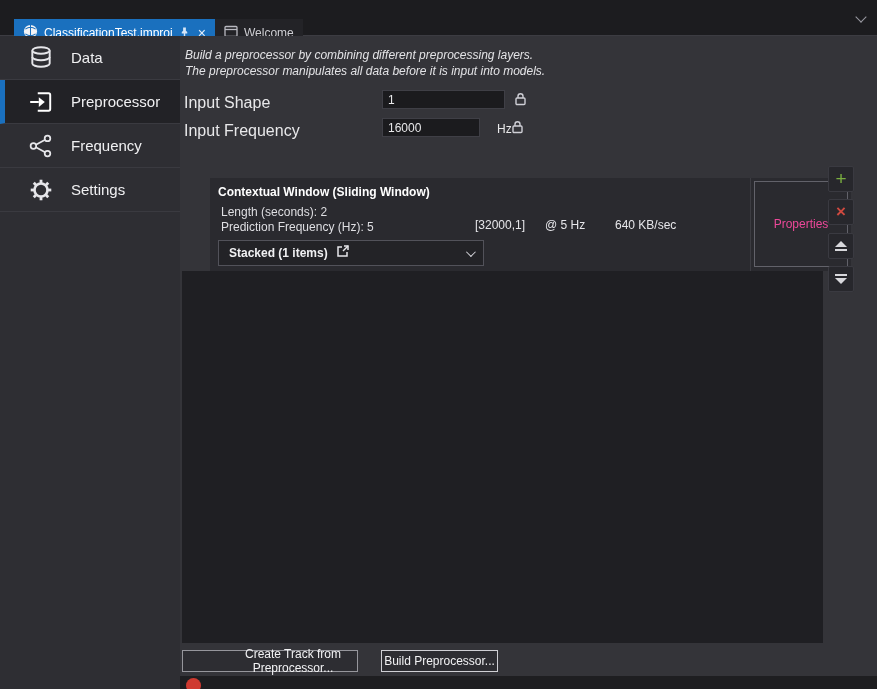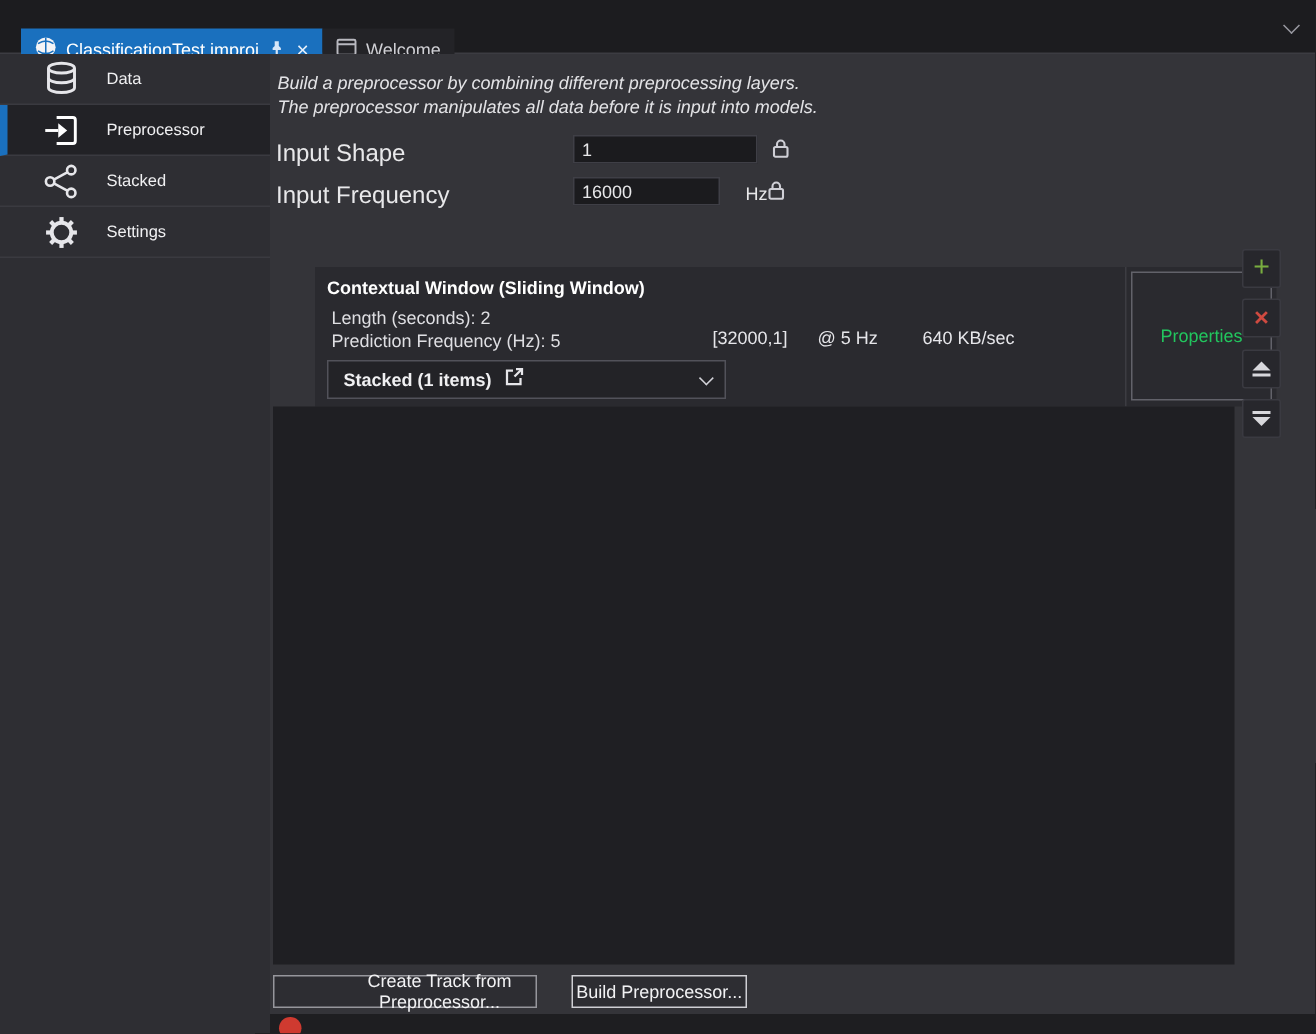--- a/index.html
+++ b/index.html
@@ -9,21 +9,21 @@
   
   .tabbar { position:absolute; left:0; top:0; right:0; height:36px; background:#1c1c1f; border-bottom:1px solid #3c3c42; }
   .tab { position:absolute; top:7px; height:28px; display:flex; align-items:center; gap:6px; padding:0 9px; font-size:12px; cursor:default;margin-top:12px; }
   .tab--active { left:14px; background:#1a70be; color:#ffffff; }
   .tab--inactive { left:215px; background:#232327; color:#cfcfd4; }
   .tab-close { font-size:14px; line-height:1; margin-left:2px; color:#e8f0fa; }
   .tabbar-chevron { position:absolute; right:12px; top:13px; width:8px; height:8px; border-right:1.6px solid #9a9aa2; border-bottom:1.6px solid #9a9aa2; transform:rotate(45deg); }
 
   
   .sidebar { position:absolute; left:0; top:36px; bottom:0; width:180px; background:#2e2e33; }
-  .side-item { height:34px; display:flex; align-items:center; gap:17px; padding-left:28px; border-bottom:1px solid #3a3a40; color:#f0f0f2; font-size:11px; cursor:default; }
+  .side-item { height:44px; display:flex; align-items:center; gap:17px; padding-left:28px; border-bottom:1px solid #3a3a40; color:#f0f0f2; font-size:15px; cursor:default; }
   .side-item--selected { background:#222226; border-left:5px solid #1a70be; padding-left:23px; }
   .side-icon { width:26px; height:26px; display:flex; align-items:center; justify-content:center; flex:0 0 26px; }
 
   
   .main { position:absolute; left:180px; top:36px; right:0; bottom:0; background:#343439; }
   .desc { position:absolute; left:5px; top:11px; font-size:12px; line-height:16px; font-style:italic; color:#e3e3e6; }
 
   .fld-label { position:absolute; font-size:16px; color:#e8e8ea; }
   .txt { position:absolute; height:19px; background:#1b1b1e; border:1px solid #3f3f46; color:#e8e8ea; font-size:12px; padding:0 5px; font-family:"Liberation Sans", sans-serif; }
   .lock { position:absolute; }
@@ -31,21 +31,21 @@
 
   
   .thead { position:absolute; left:2px; top:106px; width:641px; height:36px; background:#3e3e44; }
   .th { position:absolute; top:11px; font-size:12px; color:#b2b2b8; }
   .vsep { position:absolute; top:0; bottom:0; width:1px; background:#4b4b52; }
   .trow { position:absolute; left:2px; top:142px; width:641px; height:93px; background:#2a2a2f;margin-left:28px; }
   .row-name { position:absolute; left:8px; top:7px; font-size:12px; font-weight:bold; color:#ffffff; }
   .row-detail { position:absolute; left:11px; font-size:12px; color:#dfdfe3; }
   .cell-val { position:absolute; top:40px; font-size:12px; color:#e6e6ea; }
   .row-sep { position:absolute; left:540px; top:0; bottom:0; width:1px; background:#3c3c42; }
-  .props-btn { position:absolute; left:544px; top:3px; width:94px; height:86px; border:1px solid #62626a; display:flex; align-items:center; justify-content:center; font-size:12px; color:#22c55e; background:transparent; cursor:default; }
+  .props-btn { position:absolute; left:544px; top:3px; width:94px; height:86px; border:1px solid #62626a; display:flex; align-items:center; justify-content:center; font-size:12px; color:#ec4899; background:transparent; cursor:default; }
 
   .stacked { position:absolute; left:8px; top:62px; width:266px; height:26px; background:#232327; border:1px solid #52525a; display:flex; align-items:center; padding:0 10px; gap:8px; cursor:default; }
   .stacked-label { font-size:12px; font-weight:bold; color:#f0f0f2; }
   .stacked-chev { margin-left:auto; width:7px; height:7px; border-right:1.5px solid #d2d2d8; border-bottom:1.5px solid #d2d2d8; transform:rotate(45deg) translateY(-2px); }
 
   .empty-list { position:absolute; left:2px; top:235px; width:641px; height:372px; background:#1f1f23; }
 
   
   .foot-btn { position:absolute; top:614px; height:22px; background:#2d2d32; border:1px solid #96969c; color:#f2f2f4; font-size:12px; display:flex; align-items:center; justify-content:center; font-family:"Liberation Sans", sans-serif; cursor:default; }
   .foot-btn--create { left:2px; width:176px;padding-left:46px; }
@@ -119,21 +119,21 @@
     </div>
     <div class="side-item">
       <span class="side-icon">
         <svg width="26" height="26" viewBox="0 0 24 24" fill="none" stroke="#e6e6ea" stroke-width="1.6">
           <circle cx="5" cy="12" r="2.6"></circle>
           <circle cx="18" cy="5" r="2.6"></circle>
           <circle cx="18" cy="19" r="2.6"></circle>
           <path d="M7.3 10.8L15.8 6.2M7.3 13.2l8.5 4.6"></path>
         </svg>
       </span>
-      <span>Stacked</span>
+      <span>Frequency</span>
     </div>
     <div class="side-item">
       <span class="side-icon">
         <svg width="26" height="26" viewBox="0 0 24 24">
           <g stroke="#e6e6ea" stroke-width="2.6">
             <line x1="12" y1="2.5" x2="12" y2="6"></line>
             <line x1="12" y1="18" x2="12" y2="21.5"></line>
             <line x1="2.5" y1="12" x2="6" y2="12"></line>
             <line x1="18" y1="12" x2="21.5" y2="12"></line>
             <line x1="5.3" y1="5.3" x2="7.8" y2="7.8"></line>

